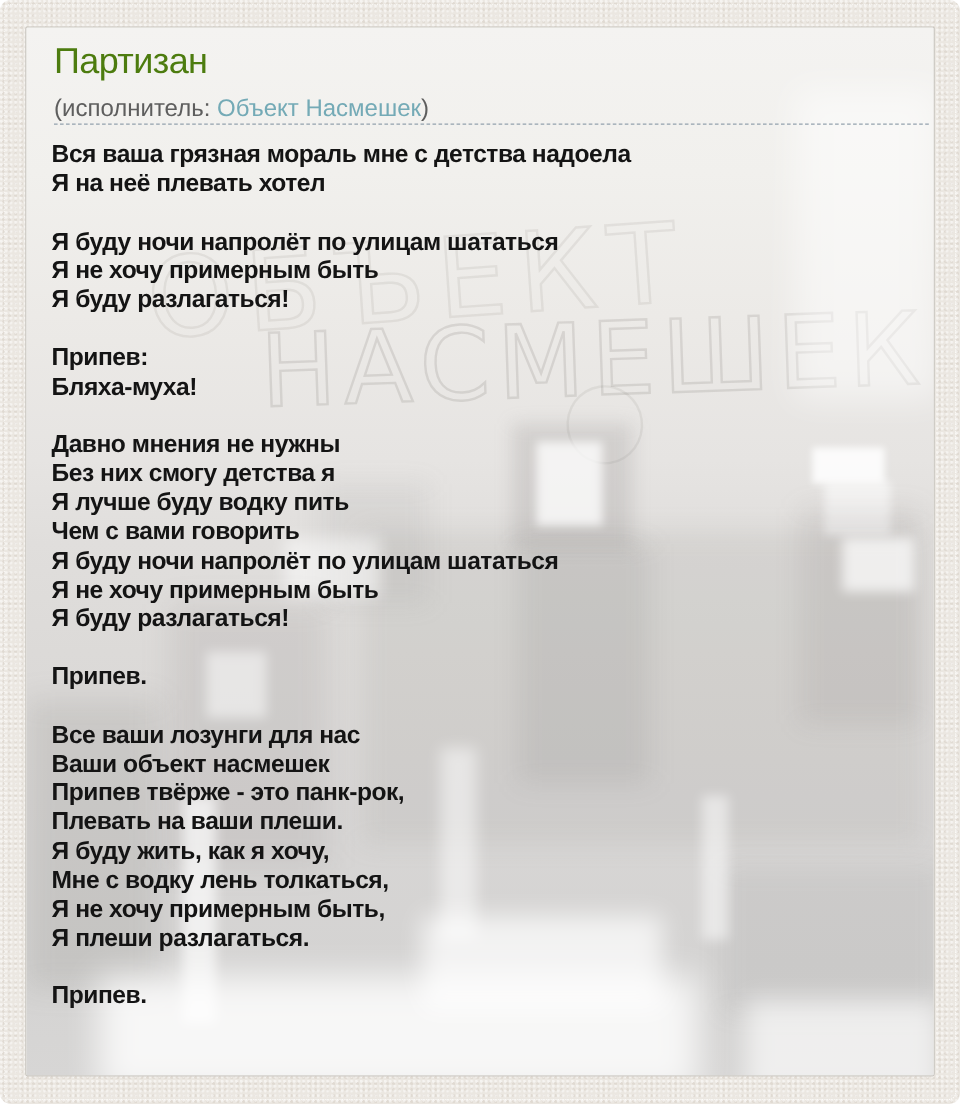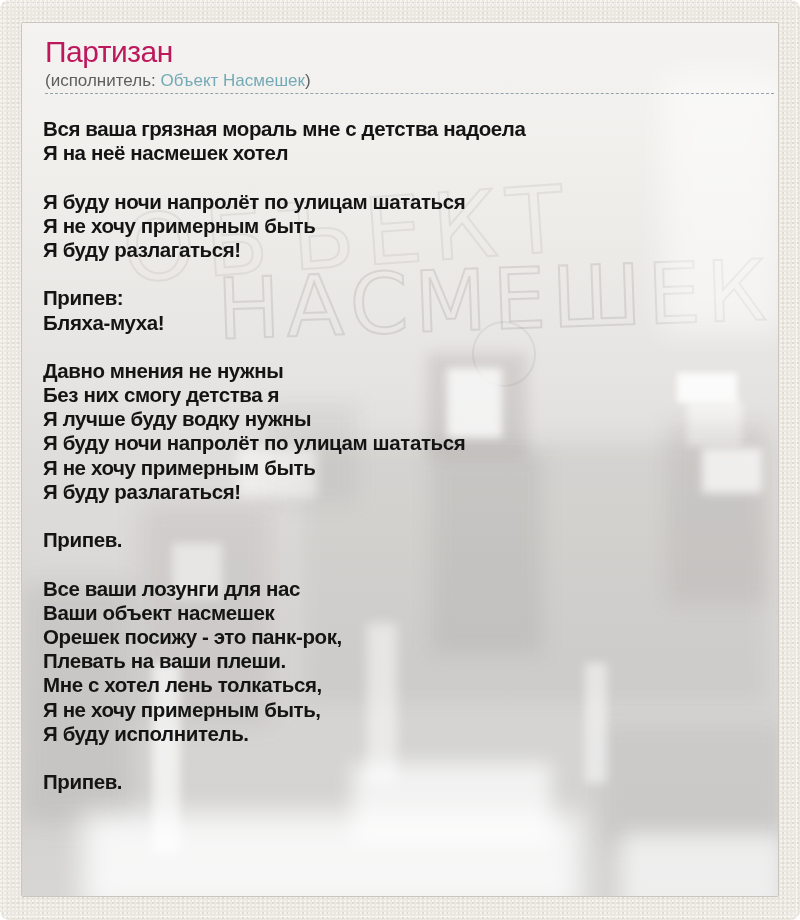--- a/index.html
+++ b/index.html
@@ -37,22 +37,22 @@
     position:absolute;color:transparent;-webkit-text-stroke:2px rgba(105,100,92,0.16);
     font-family:"DejaVu Sans",sans-serif;font-weight:400;white-space:nowrap;pointer-events:none;
   }
   .graffiti.top{left:100px;top:158px;font-size:92px;letter-spacing:10px;
     transform:rotate(-4deg);-webkit-text-stroke:2px rgba(105,100,92,0.10);}
   .graffiti.main{left:195px;top:228px;font-size:84px;letter-spacing:6px;transform:rotate(-2deg);}
   .tag-circle{position:absolute;left:450px;top:298px;width:60px;height:62px;border:2px solid rgba(110,105,98,0.10);border-radius:50%;transform:rotate(-8deg);}
 
   
   .header{position:absolute;left:0;top:0;right:0;padding:12px 4px 0 23px;box-sizing:border-box;}
-  .title{font-size:30px;line-height:34px;letter-spacing:-0.5px;color:#be185d;font-weight:400;}
-  .artist{font-size:17px;line-height:20px;margin-top:2px;color:#5e5e5e;}
+  .title{font-size:30px;line-height:34px;letter-spacing:-0.5px;color:#4d7c0f;font-weight:400;}
+  .artist{font-size:20px;line-height:20px;margin-top:12px;color:#5e5e5e;}
   .artist a{color:#74aab6;text-decoration:none;cursor:pointer;}
   .sep{margin:2px 0 0 0;border-bottom:1px dashed #93a1ad;height:0;}
 
   
   .lyrics{
     position:absolute;left:21px;top:94px;right:10px;
     font-size:20.5px;line-height:24.2px;letter-spacing:-0.4px;
     font-weight:bold;color:#141414;
   }
   .lyric-line{height:24.2px;white-space:nowrap;}
@@ -93,42 +93,44 @@
   </div>
 
   <div class="header">
     <div class="title">Партизан</div>
     <div class="artist"><span>(исполнитель: </span><a>Объект Насмешек</a><span>)</span></div>
     <div class="sep"></div>
   </div>
 
   <div class="lyrics">
       <div class="lyric-line">Вся ваша грязная мораль мне с детства надоела</div>
-      <div class="lyric-line">Я на неё насмешек хотел</div>
+      <div class="lyric-line">Я на неё плевать хотел</div>
       <div class="lyric-line"></div>
       <div class="lyric-line">Я буду ночи напролёт по улицам шататься</div>
       <div class="lyric-line">Я не хочу примерным быть</div>
       <div class="lyric-line">Я буду разлагаться!</div>
       <div class="lyric-line"></div>
       <div class="lyric-line">Припев:</div>
       <div class="lyric-line">Бляха-муха!</div>
       <div class="lyric-line"></div>
       <div class="lyric-line">Давно мнения не нужны</div>
       <div class="lyric-line">Без них смогу детства я</div>
-      <div class="lyric-line">Я лучше буду водку нужны</div>
+      <div class="lyric-line">Я лучше буду водку пить</div>
+      <div class="lyric-line">Чем с вами говорить</div>
       <div class="lyric-line">Я буду ночи напролёт по улицам шататься</div>
       <div class="lyric-line">Я не хочу примерным быть</div>
       <div class="lyric-line">Я буду разлагаться!</div>
       <div class="lyric-line"></div>
       <div class="lyric-line">Припев.</div>
       <div class="lyric-line"></div>
       <div class="lyric-line">Все ваши лозунги для нас</div>
       <div class="lyric-line">Ваши объект насмешек</div>
-      <div class="lyric-line">Орешек посижу - это панк-рок,</div>
+      <div class="lyric-line">Припев твёрже - это панк-рок,</div>
       <div class="lyric-line">Плевать на ваши плеши.</div>
-      <div class="lyric-line">Мне с хотел лень толкаться,</div>
+      <div class="lyric-line">Я буду жить, как я хочу,</div>
+      <div class="lyric-line">Мне с водку лень толкаться,</div>
       <div class="lyric-line">Я не хочу примерным быть,</div>
-      <div class="lyric-line">Я буду исполнитель.</div>
+      <div class="lyric-line">Я плеши разлагаться.</div>
       <div class="lyric-line"></div>
       <div class="lyric-line">Припев.</div>
     </div>
 
 </div>
 
 </body></html>

